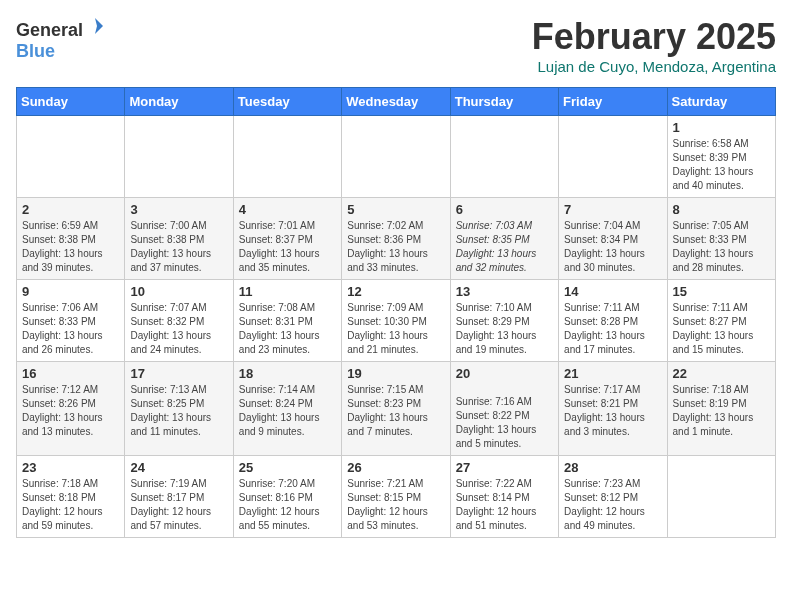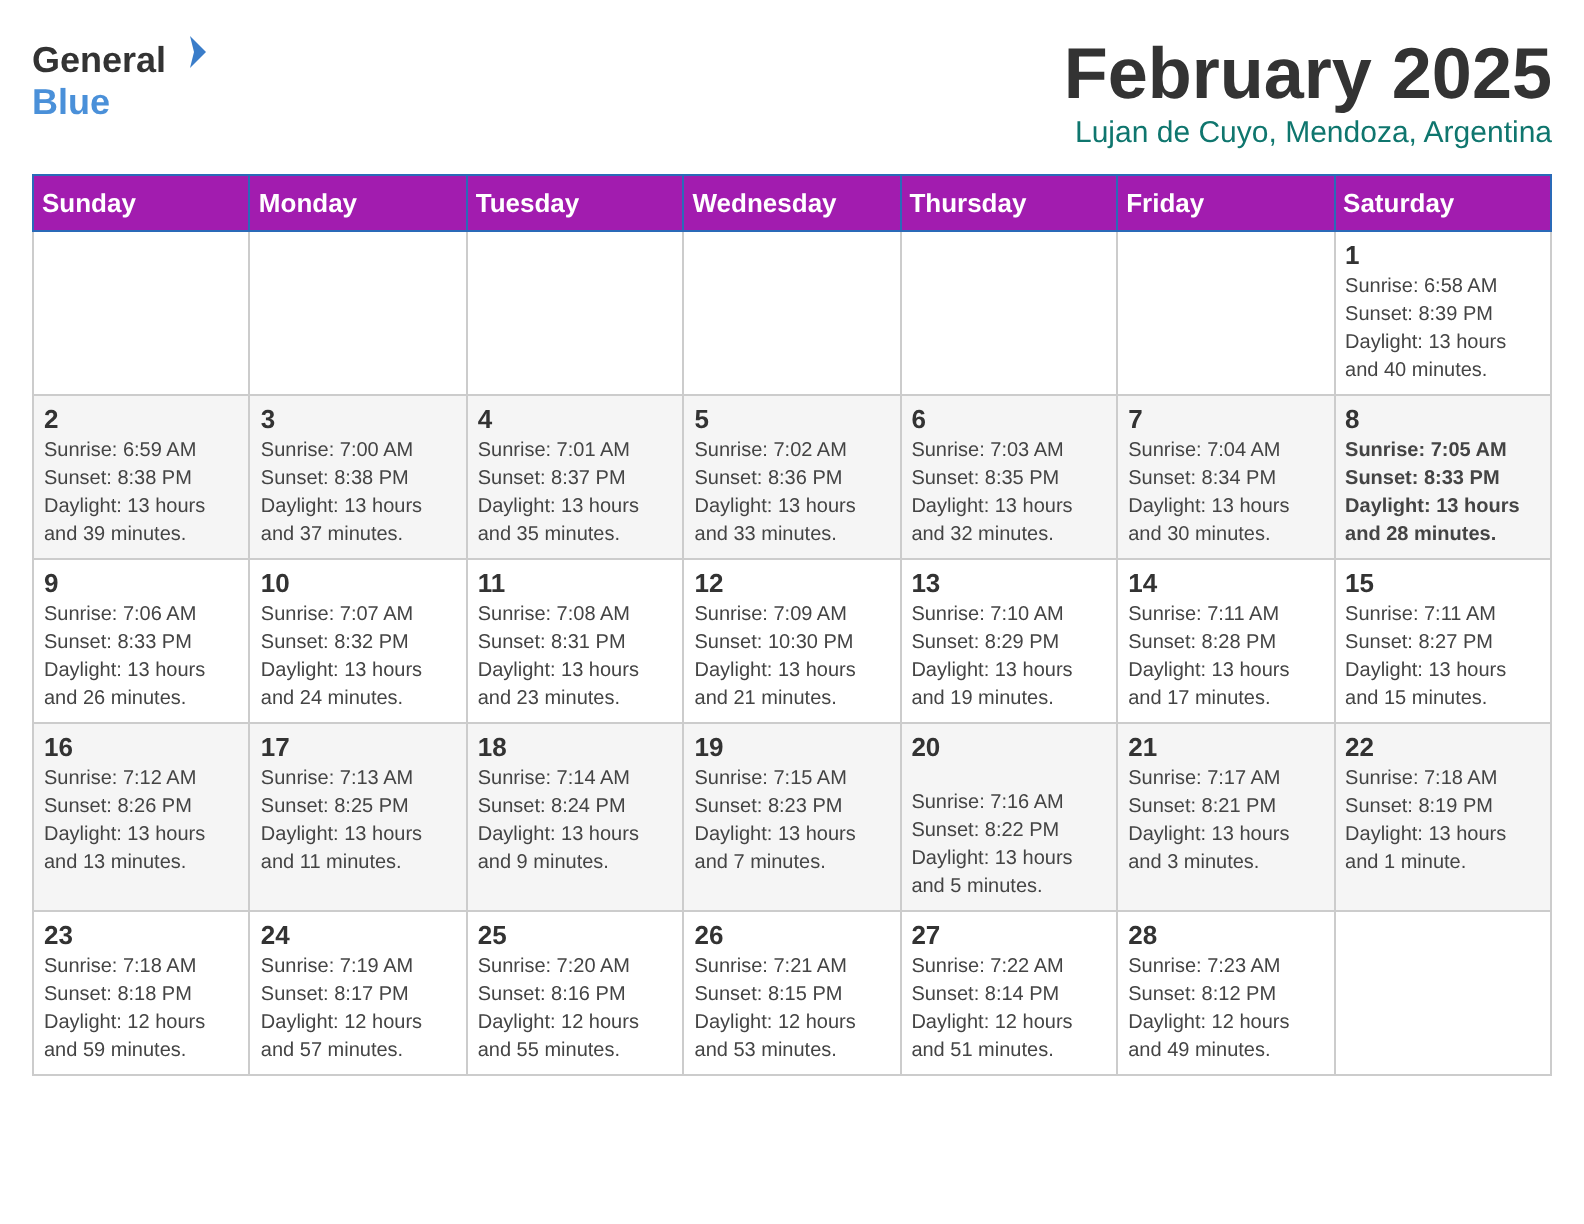--- a/index.html
+++ b/index.html
@@ -47,21 +47,21 @@
     .location-title {
       font-size: 15px;
       color: #0f766e;
     }
     .calendar-table {
       width: 100%;
       border-collapse: collapse;
       border: 1px solid #ccc;
     }
     .calendar-table th {
-      background-color: #a21caf;
+      background-color: #3b82f6;
       color: #fff;
       padding: 6px 4px;
       font-size: 13px;
       text-align: left;
       border: 1px solid #2a6ab8;
     }
     .calendar-table td {
       border: 1px solid #ccc;
       vertical-align: top;
       padding: 4px 5px;
@@ -158,35 +158,35 @@
         </td>
         <td>
           <span class="day-number">5</span>
           <div class="day-info" style="white-space: pre-line;">Sunrise: 7:02 AM
 Sunset: 8:36 PM
 Daylight: 13 hours
 and 33 minutes.</div>
         </td>
         <td>
           <span class="day-number">6</span>
-          <div class="day-info" style="white-space: pre-line;">Sunrise: 7:03 AM
+          <div class="day-info" style="white-space: pre-line; font-style: italic;">Sunrise: 7:03 AM
 Sunset: 8:35 PM
 Daylight: 13 hours
 and 32 minutes.</div>
         </td>
         <td>
           <span class="day-number">7</span>
           <div class="day-info" style="white-space: pre-line;">Sunrise: 7:04 AM
 Sunset: 8:34 PM
 Daylight: 13 hours
 and 30 minutes.</div>
         </td>
         <td>
           <span class="day-number">8</span>
-          <div class="day-info" style="white-space: pre-line; font-weight: bold;">Sunrise: 7:05 AM
+          <div class="day-info" style="white-space: pre-line;">Sunrise: 7:05 AM
 Sunset: 8:33 PM
 Daylight: 13 hours
 and 28 minutes.</div>
         </td>
       </tr>
       <tr>
         <td>
           <span class="day-number">9</span>
           <div class="day-info" style="white-space: pre-line;">Sunrise: 7:06 AM
 Sunset: 8:33 PM

